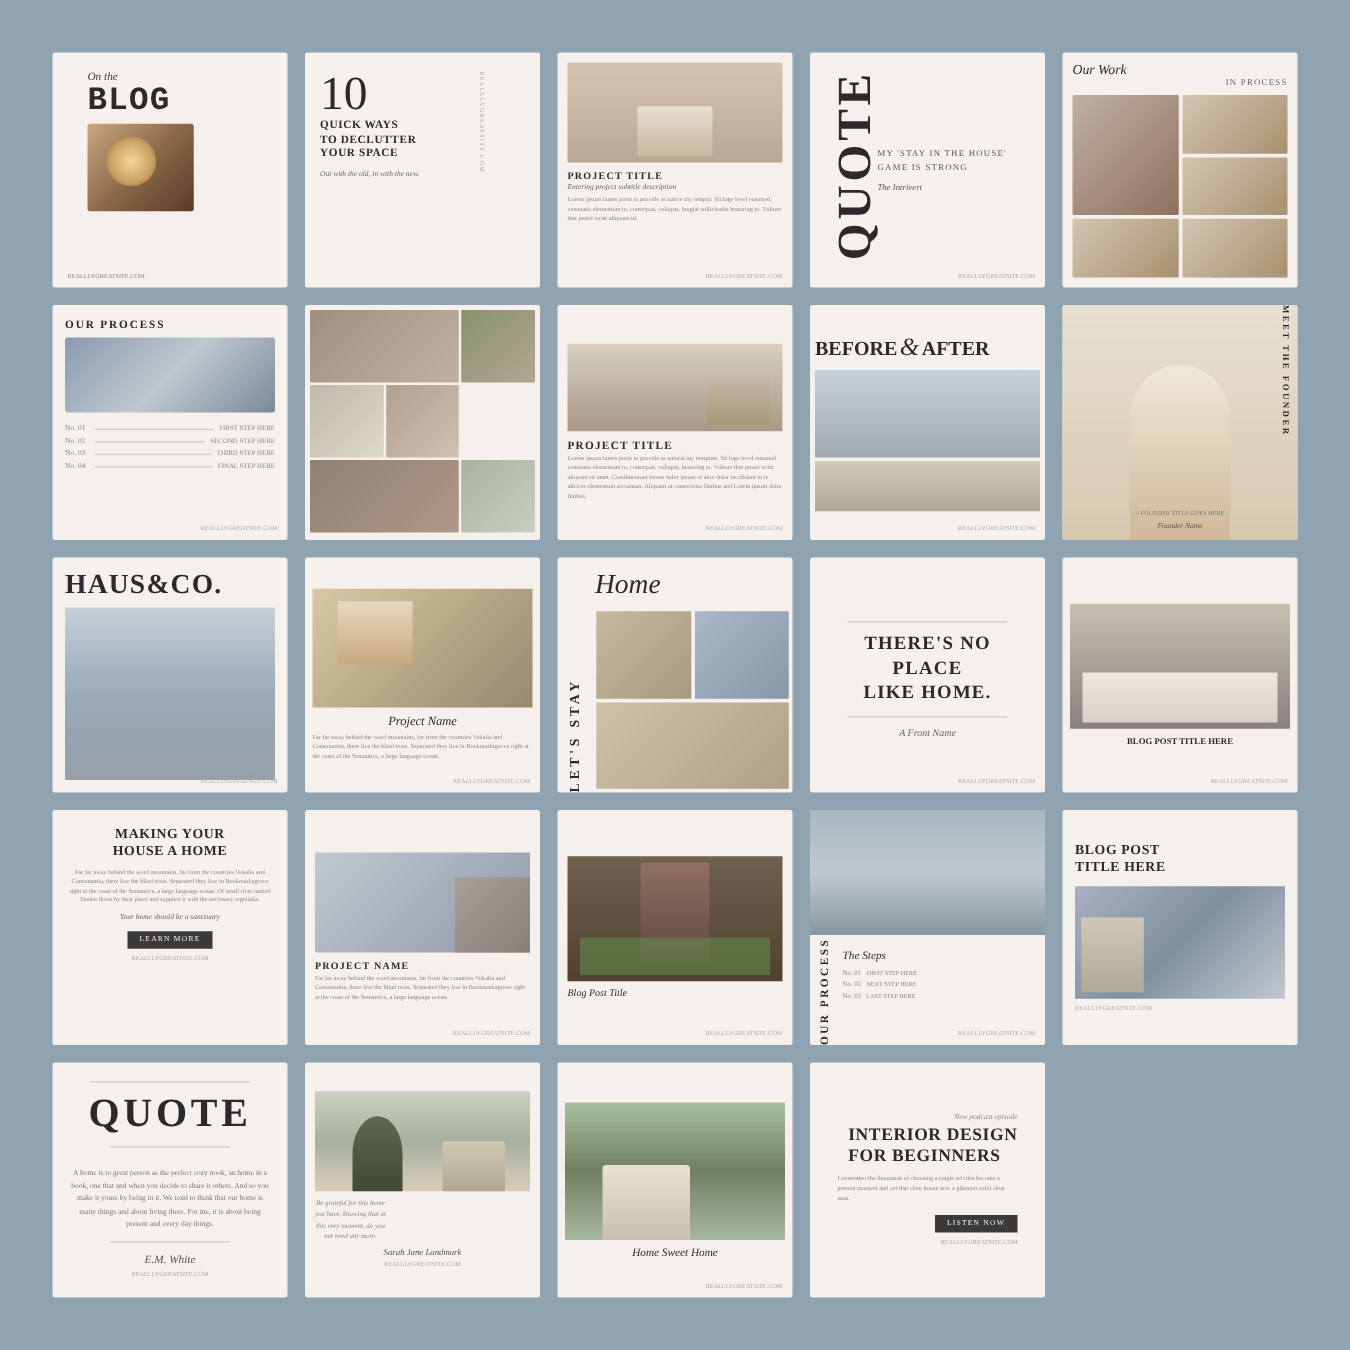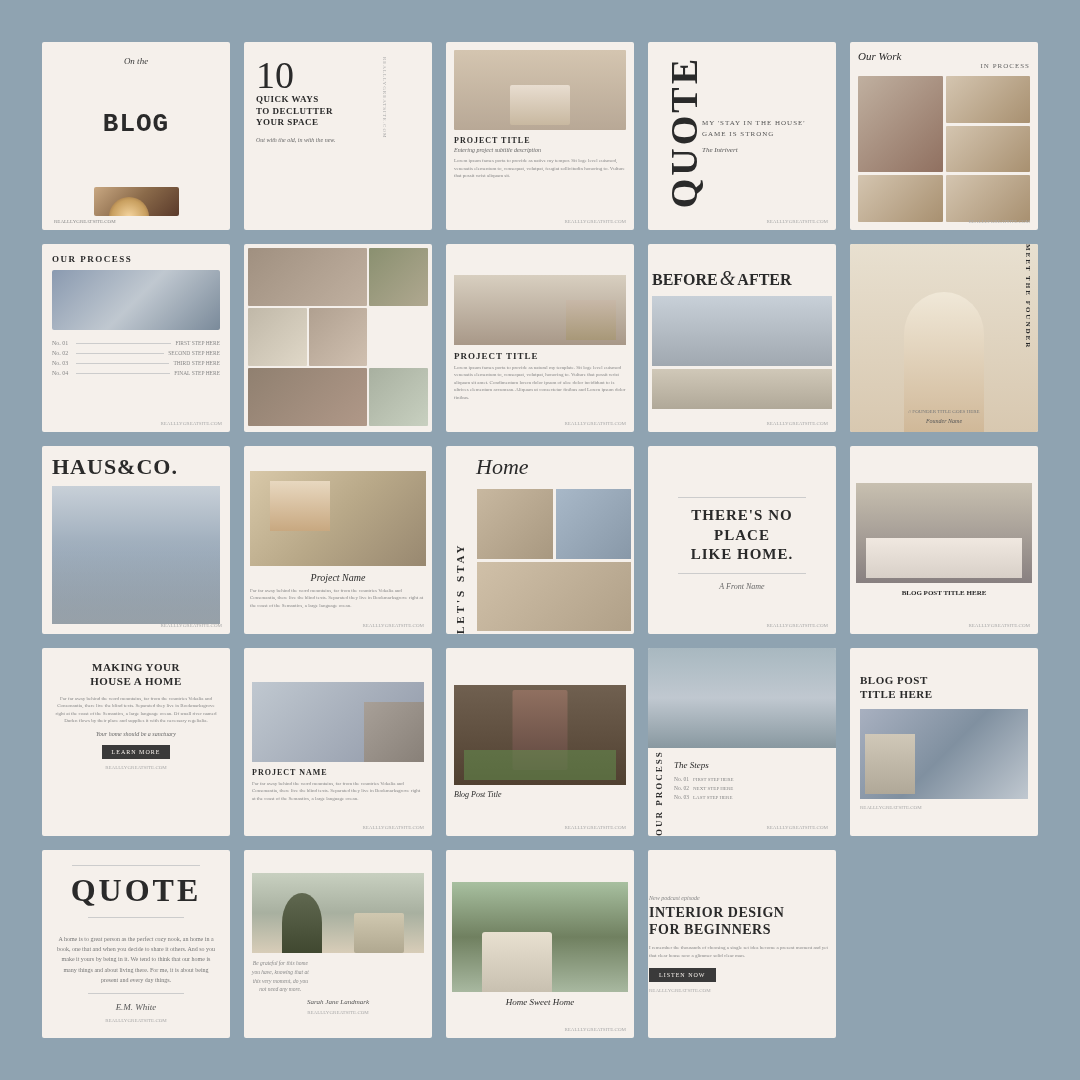--- a/index.html
+++ b/index.html
@@ -26,24 +26,23 @@
       overflow: hidden;
       position: relative;
       display: flex;
       flex-direction: column;
       align-items: center;
       justify-content: center;
       padding: 10px;
     }
     
     .card-1 {
-      align-items: center;
+      align-items: flex-start;
       justify-content: flex-start;
-      padding: 14px 8px;
-      gap: 44px;
+      padding: 14px 28px;
     }
     .card-1 .blog-label {
       font-style: italic;
       font-size: 9px;
       color: #3a3a3a;
       line-height: 1.2;
     }
     .card-1 .blog-title {
       font-size: 26px;
       font-weight: bold;
@@ -930,22 +929,22 @@
       margin-top: 5px;
     }
     .card-24 .website-sm {
       font-size: 5px;
       color: #aaa;
       margin-top: 3px;
     }
 
     
     .card-25 {
-      align-items: flex-start;
-      padding: 1px;
+      align-items: flex-end;
+      padding: 22px;
     }
     .card-25 .new-pod {
       font-size: 6px;
       color: #888;
       font-style: italic;
     }
     .card-25 .int-title {
       font-size: 14px;
       font-weight: bold;
       color: #2a2a2a;

